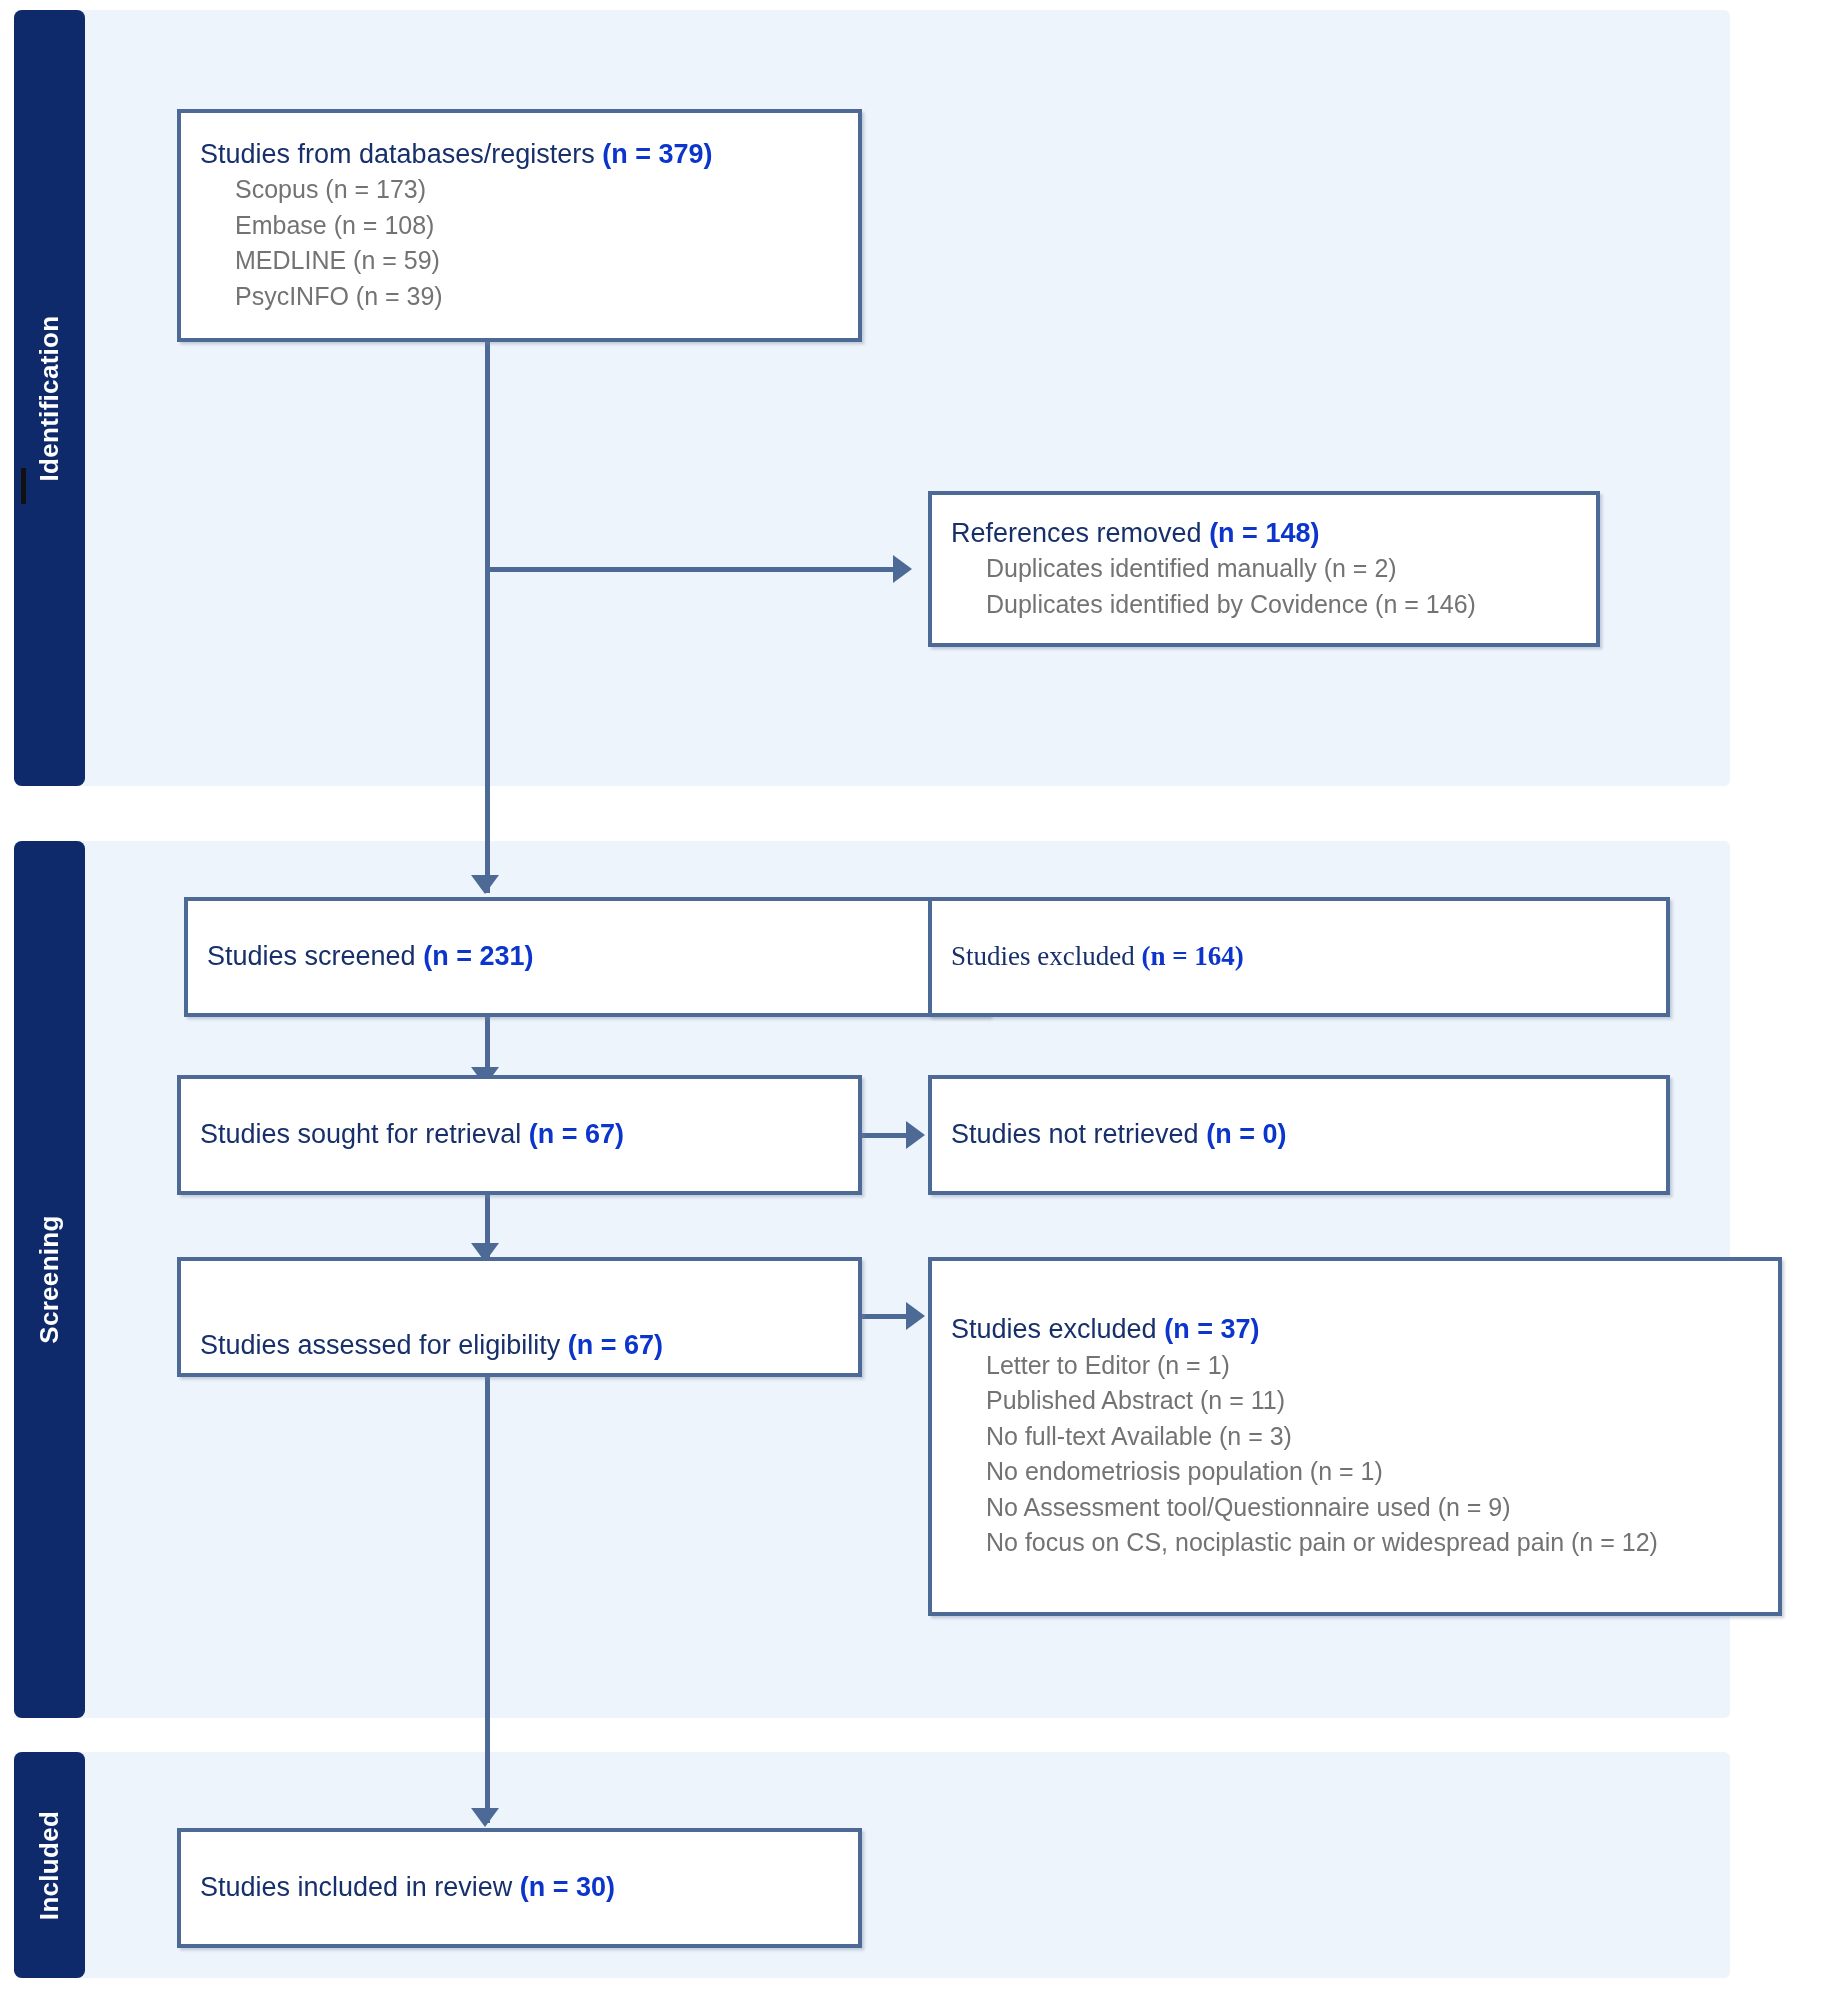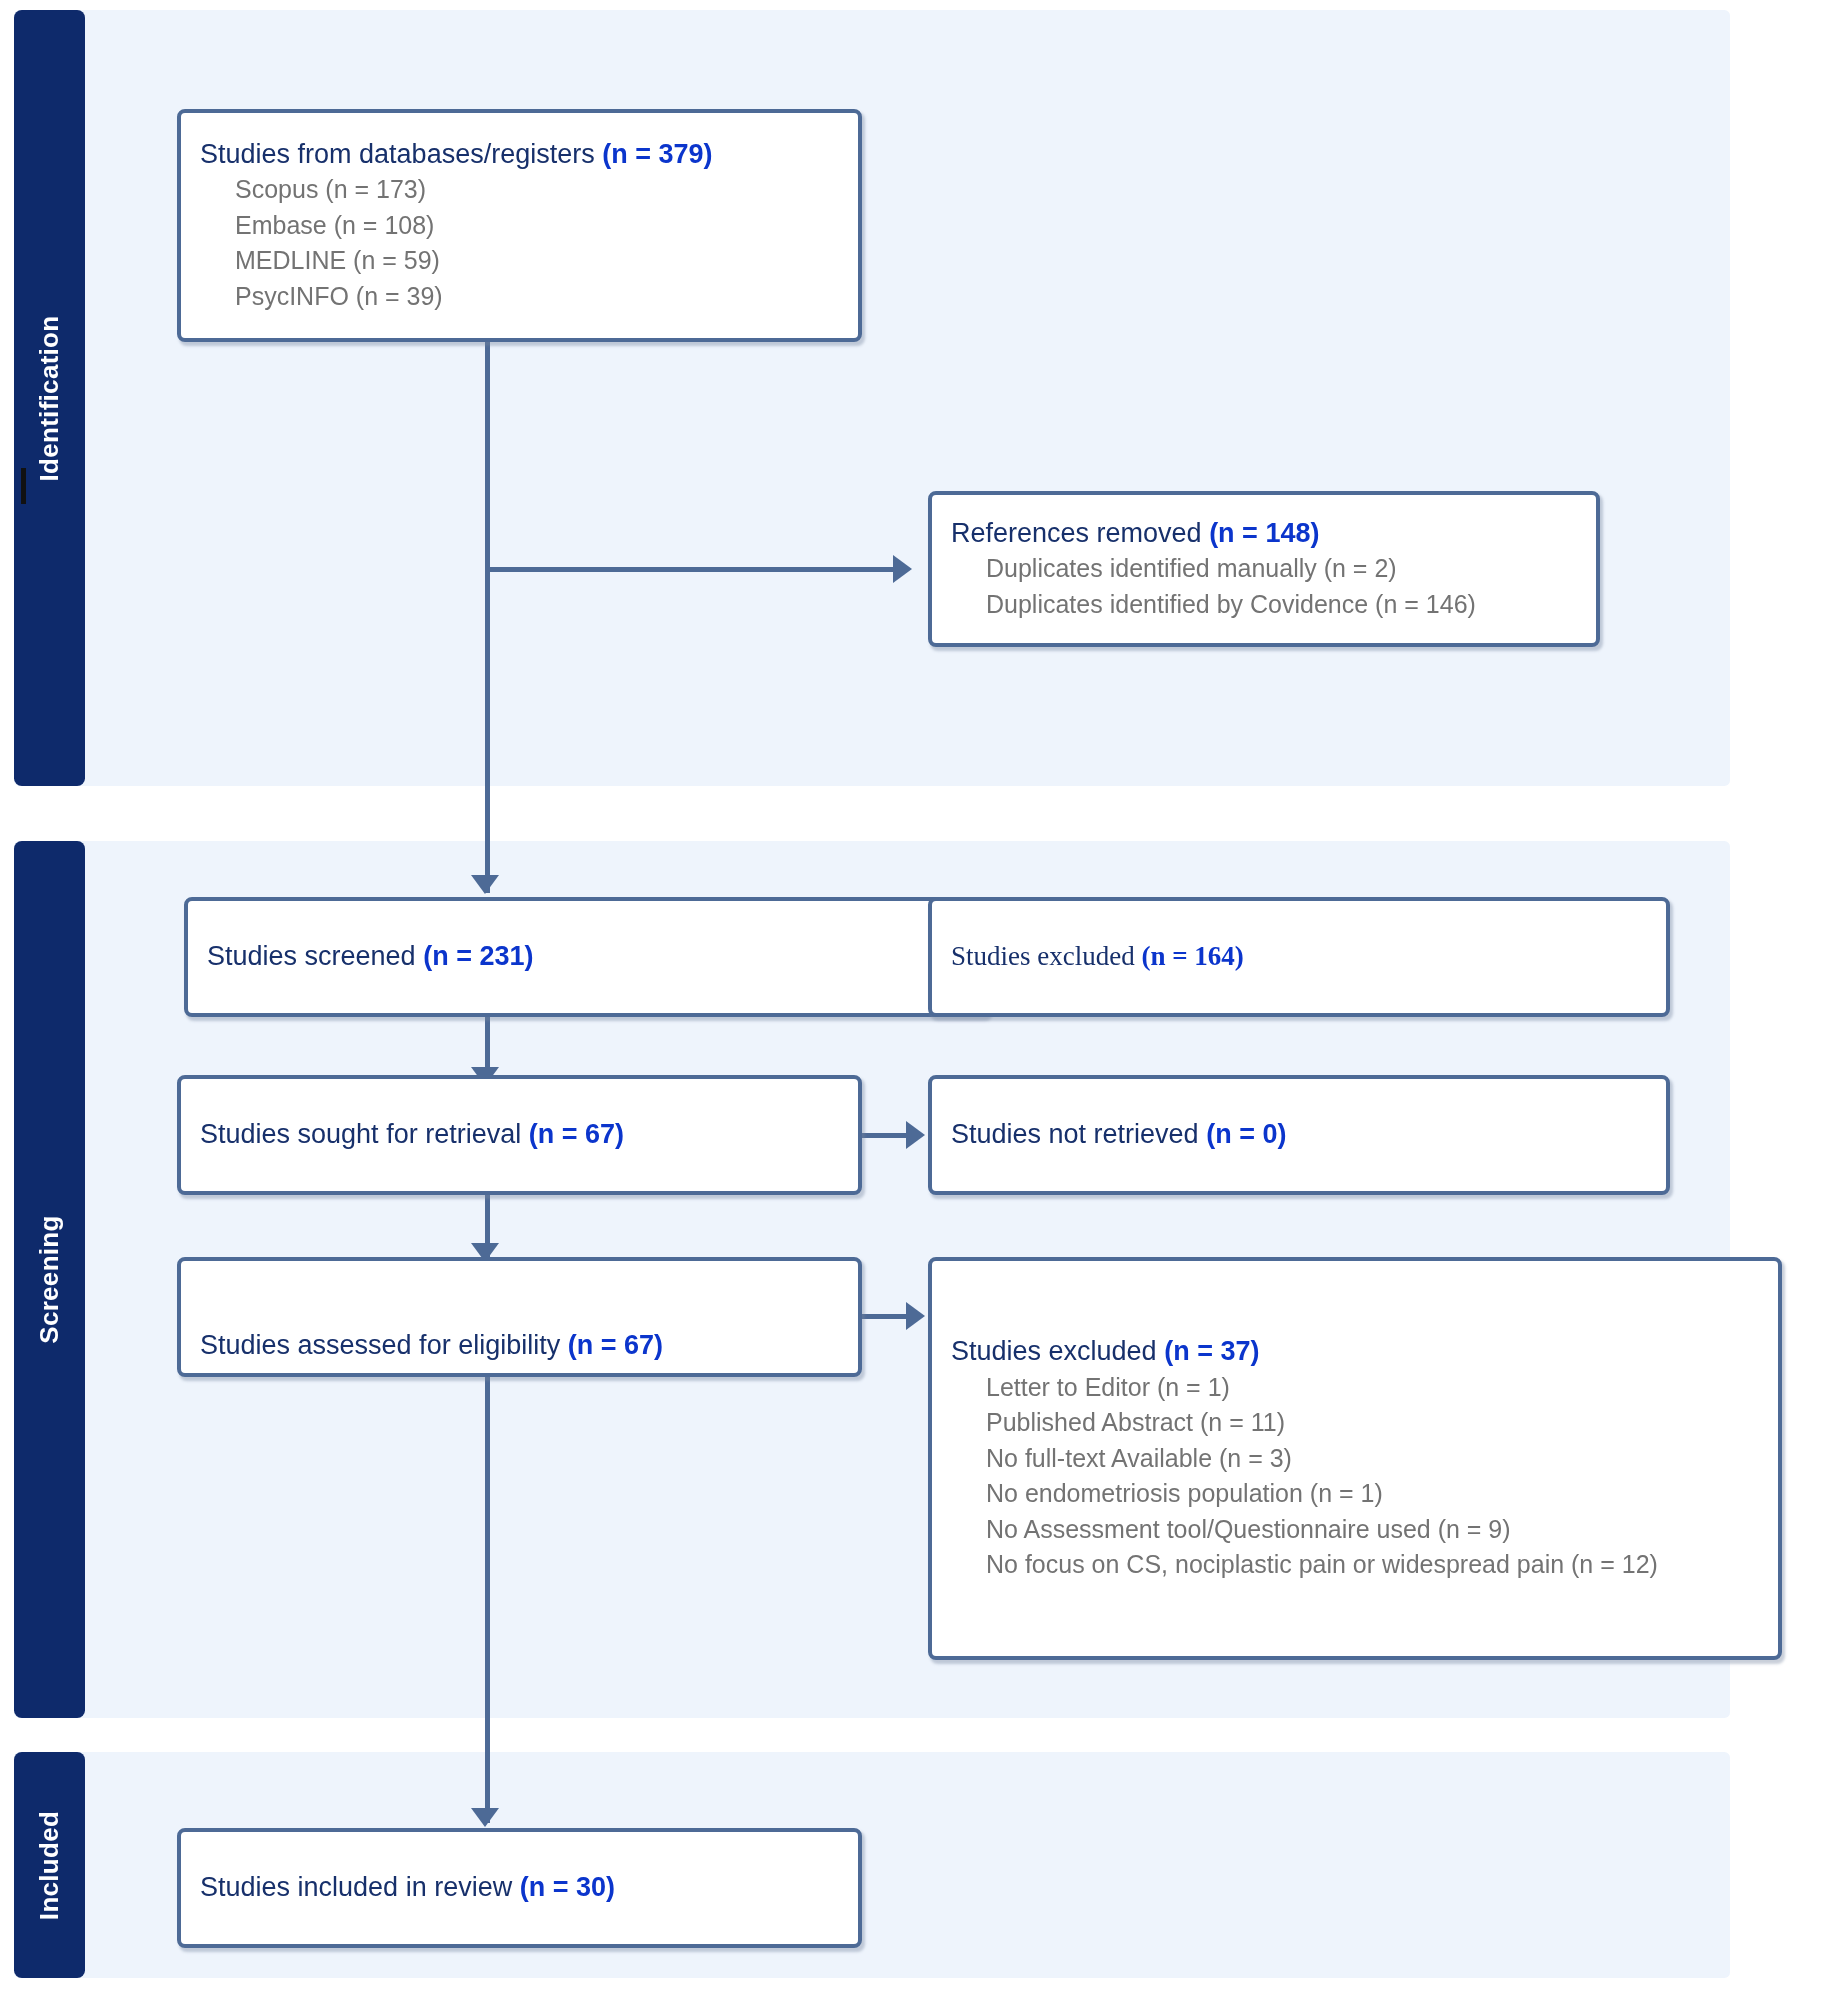--- a/index.html
+++ b/index.html
@@ -13,21 +13,21 @@
     position:absolute;background:#0e2a6b;border-radius:7.8px;
     display:flex;align-items:center;justify-content:center;
   }
   .stage-label{
     transform:rotate(-90deg);white-space:nowrap;color:#ffffff;
     font-weight:bold;font-size:26px;letter-spacing:0.3px;
   }
   .tick{position:absolute;background:#111111;}
   .box{
     position:absolute;background:#ffffff;border:4.5px solid #4d6a96;
-    border-radius:8px;box-sizing:border-box;
+    border-radius:0;box-sizing:border-box;
     box-shadow:2.8px 3.3px 2.8px rgba(120,135,160,.40);
     display:flex;flex-direction:column;justify-content:center;
     padding:10px 14.5px 10px 19px;
   }
   .ttl{
     color:#17306b;font-size:27px;line-height:1.30;white-space:nowrap;
   }
   .n{color:#0b35cc;font-weight:bold;}
   .sub{
     color:#737373;font-size:25px;line-height:1.42;white-space:nowrap;
@@ -130,21 +130,21 @@
     <span>Studies not retrieved </span><span class="n">(n = 0)</span>
   </div>
 </div>
 
 <div class="box single" style="left:177px;top:1257px;width:685px;height:120px;justify-content:flex-end;">
   <div class="ttl">
     <span>Studies assessed for eligibility </span><span class="n">(n = 67)</span>
   </div>
 </div>
 
-<div class="box" style="left:928px;top:1257px;width:854px;height:403px;">
+<div class="box" style="left:928px;top:1257px;width:854px;height:359px;">
   <div class="ttl">
     <span>Studies excluded </span><span class="n">(n = 37)</span>
   </div>
   <div class="sub">Letter to Editor (n = 1)</div>
   <div class="sub">Published Abstract (n = 11)</div>
   <div class="sub">No full-text Available (n = 3)</div>
   <div class="sub">No endometriosis population (n = 1)</div>
   <div class="sub">No Assessment tool/Questionnaire used (n = 9)</div>
   <div class="sub">No focus on CS, nociplastic pain or widespread pain (n = 12)</div>
 </div>

